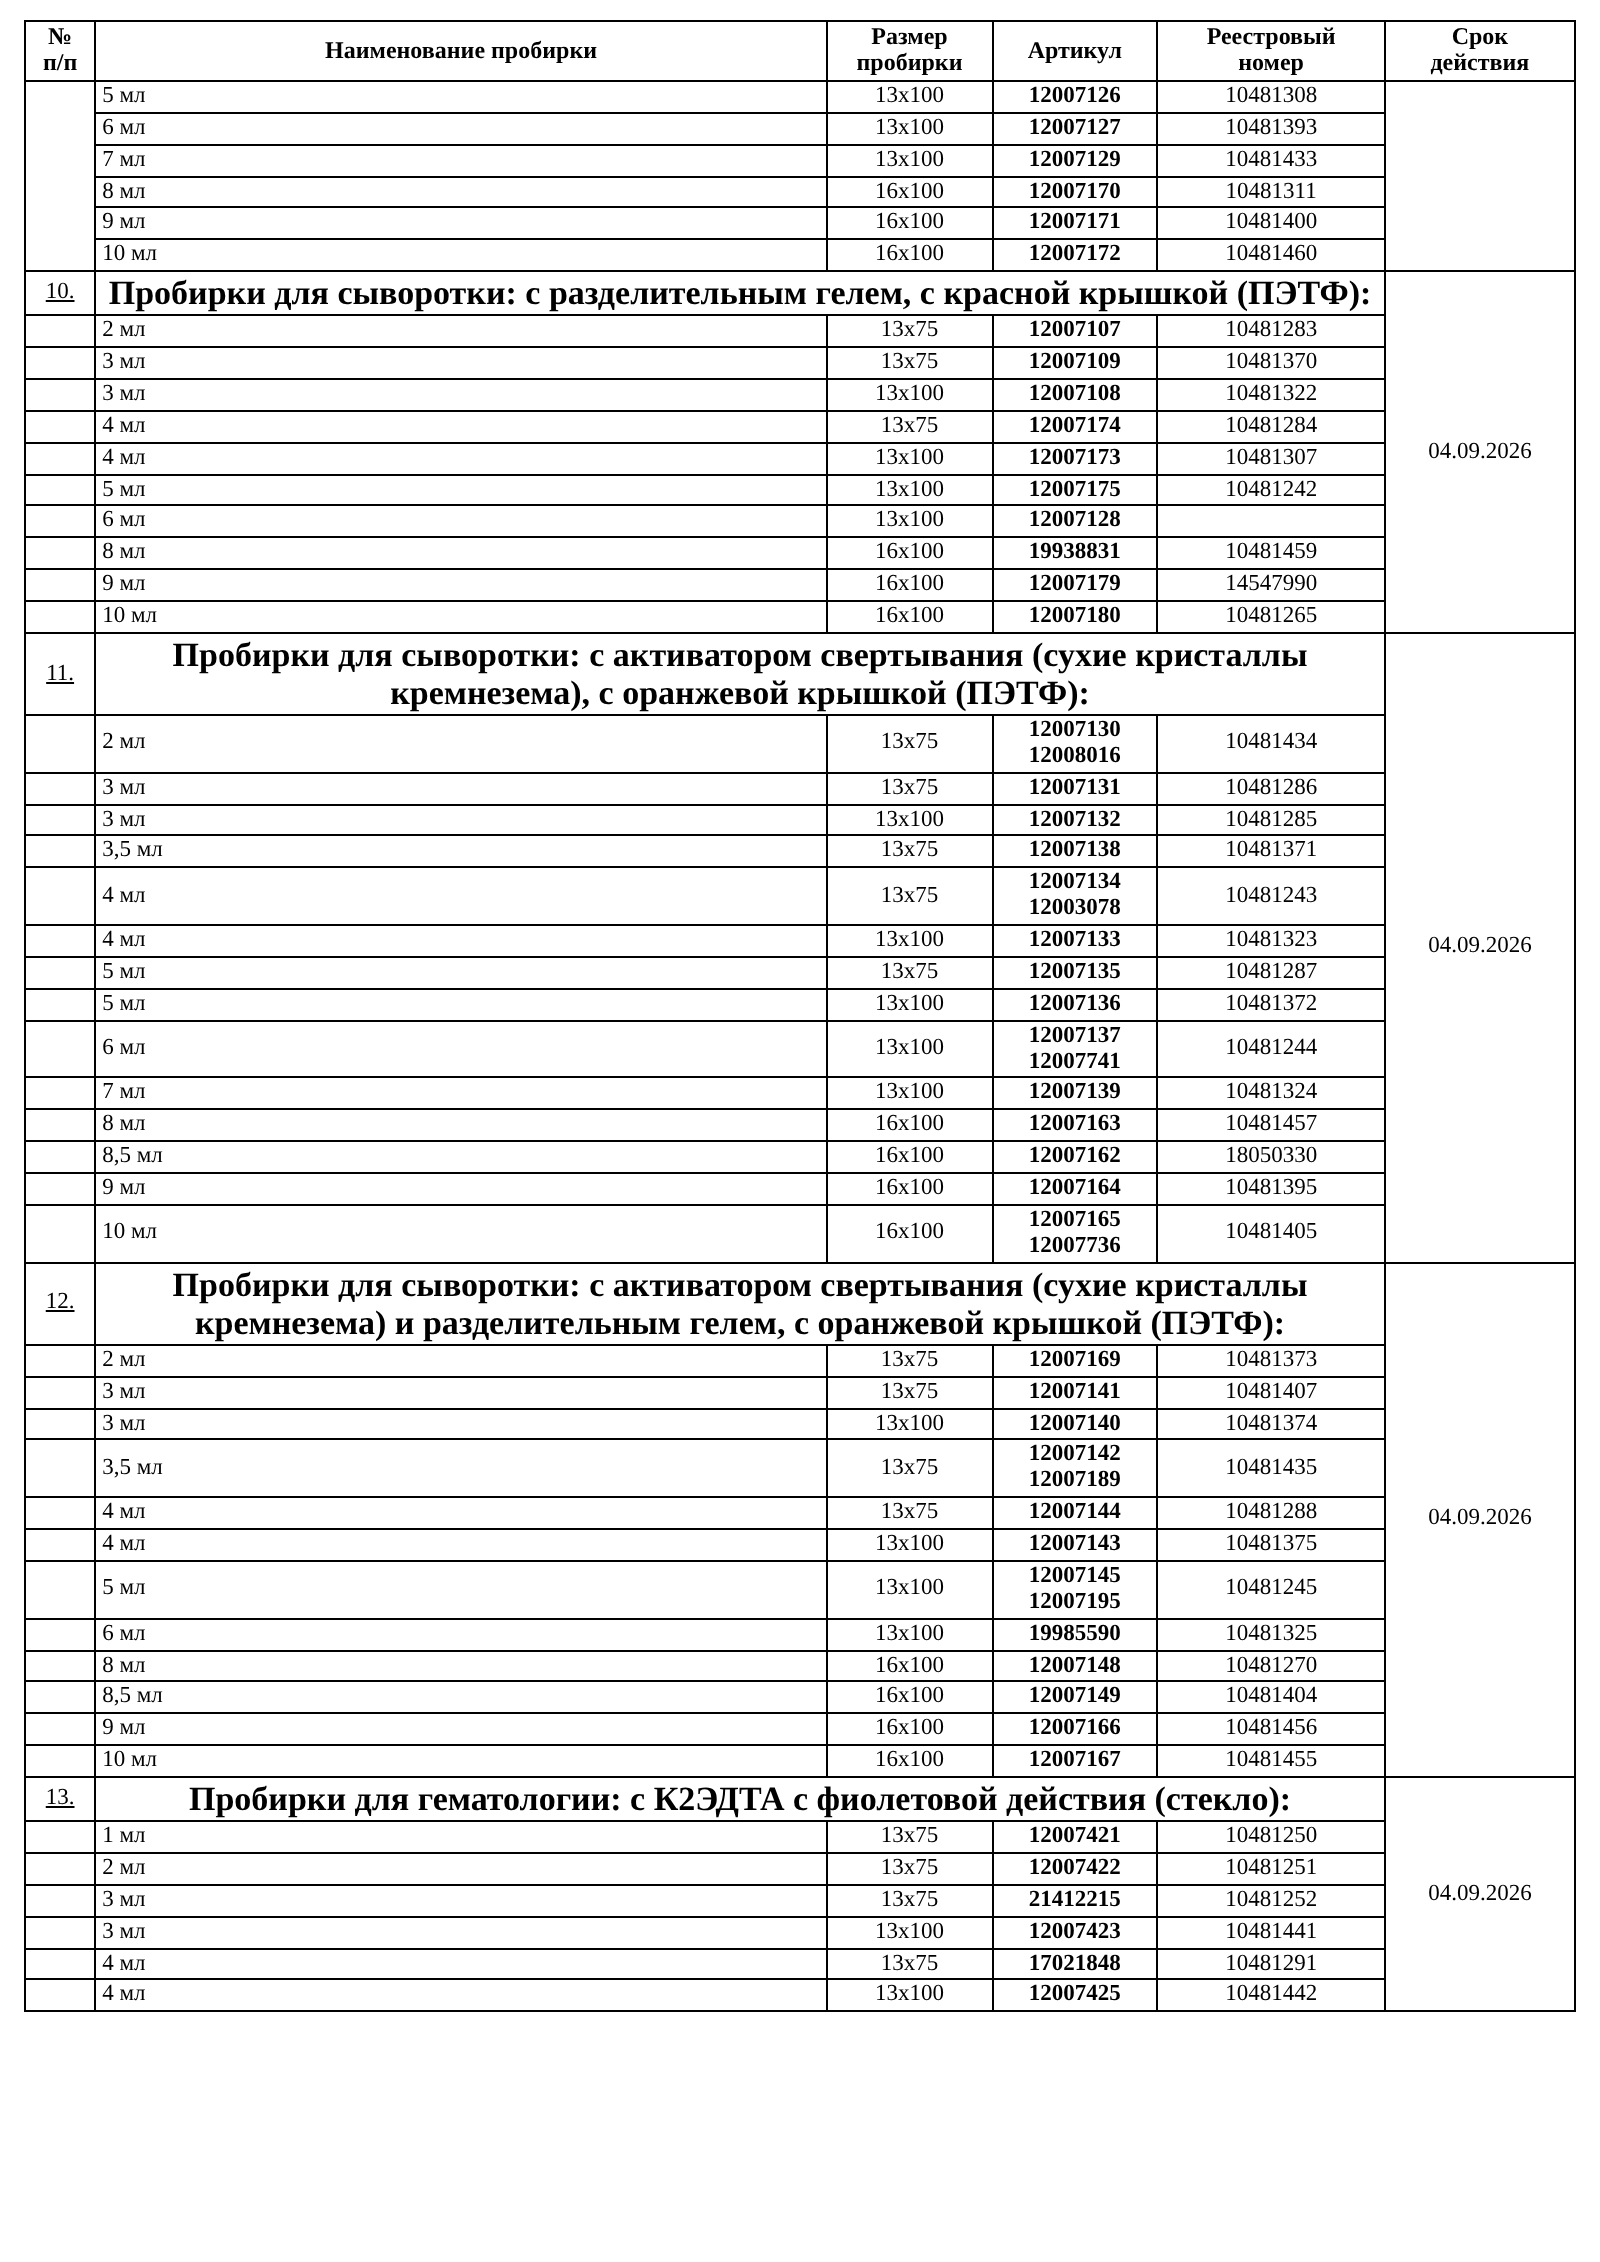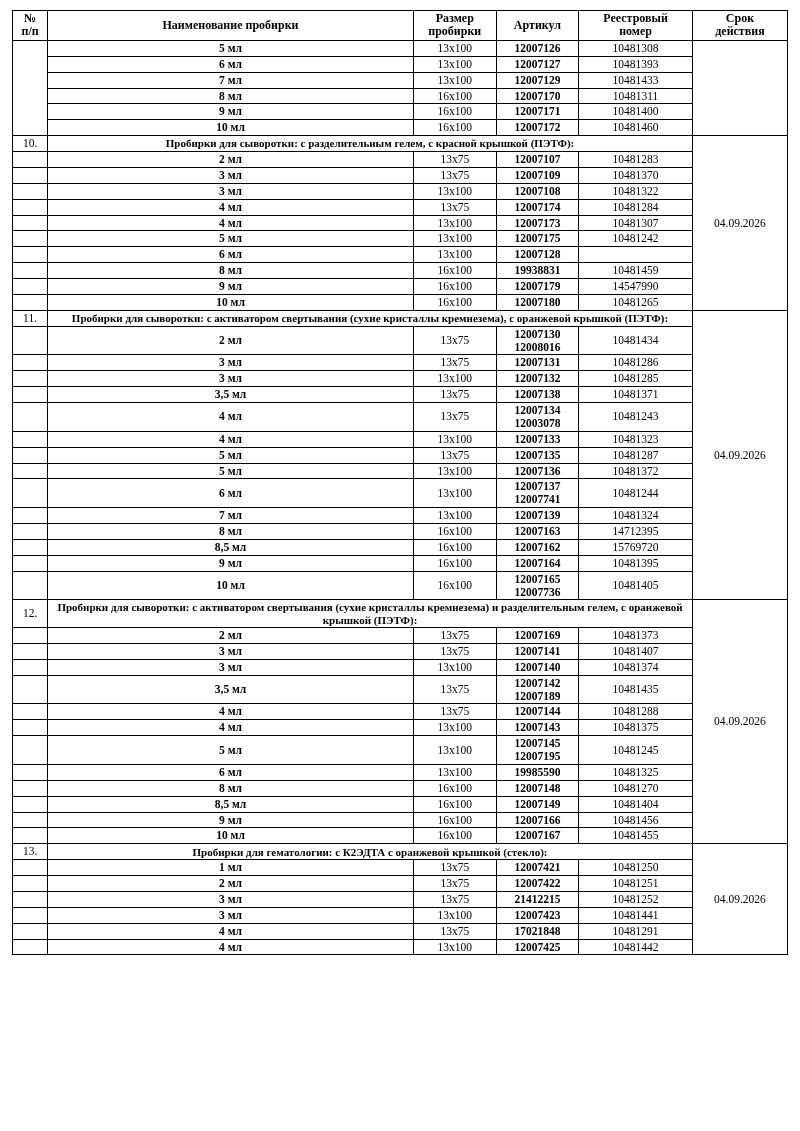--- a/index.html
+++ b/index.html
@@ -42,30 +42,30 @@
   col.c-name  { width: 354px; }
   col.c-size  { width: 80px; }
   col.c-art   { width: 80px; }
   col.c-reg   { width: 110px; }
   col.c-date  { width: 92px; }
 
   td.num {
     text-align: center;
     vertical-align: top;
     font-size: 11.5px;
+    text-decoration: underline;
   }
   td.name {
-    text-align: center;
+    text-align: left;
     padding-left: 6px;
-    font-weight: bold;
   }
   td.grouphdr {
     text-align: center;
     font-weight: bold;
-    font-size: 11px;
+    font-size: 17px;
     padding: 2px 6px;
     line-height: 1.2;
   }
   td.ctr {
     text-align: center;
   }
   td.date {
     text-align: center;
     vertical-align: middle;
   }
@@ -356,30 +356,30 @@
           </td>
           <td class="ctr">10481324</td>
         </tr>
         <tr class="row">
           <td class="num"></td>
           <td class="name">8 мл</td>
           <td class="ctr">16x100</td>
           <td class="ctr">
             <span class="multi">12007163</span>
           </td>
-          <td class="ctr">14712395</td>
+          <td class="ctr">10481457</td>
         </tr>
         <tr class="row">
           <td class="num"></td>
           <td class="name">8,5 мл</td>
           <td class="ctr">16x100</td>
           <td class="ctr">
             <span class="multi">12007162</span>
           </td>
-          <td class="ctr">15769720</td>
+          <td class="ctr">18050330</td>
         </tr>
         <tr class="row">
           <td class="num"></td>
           <td class="name">9 мл</td>
           <td class="ctr">16x100</td>
           <td class="ctr">
             <span class="multi">12007164</span>
           </td>
           <td class="ctr">10481395</td>
         </tr>
@@ -503,21 +503,21 @@
           <td class="num"></td>
           <td class="name">10 мл</td>
           <td class="ctr">16x100</td>
           <td class="ctr">
             <span class="multi">12007167</span>
           </td>
           <td class="ctr">10481455</td>
         </tr>
         <tr>
           <td class="num">13.</td>
-          <td class="grouphdr" colspan="4">Пробирки для гематологии: с К2ЭДТА с оранжевой крышкой (стекло):</td>
+          <td class="grouphdr" colspan="4">Пробирки для гематологии: с К2ЭДТА с фиолетовой действия (стекло):</td>
           <td class="date" rowspan="7">04.09.2026</td>
         </tr>
         <tr class="row">
           <td class="num"></td>
           <td class="name">1 мл</td>
           <td class="ctr">13x75</td>
           <td class="ctr">
             <span class="multi">12007421</span>
           </td>
           <td class="ctr">10481250</td>

